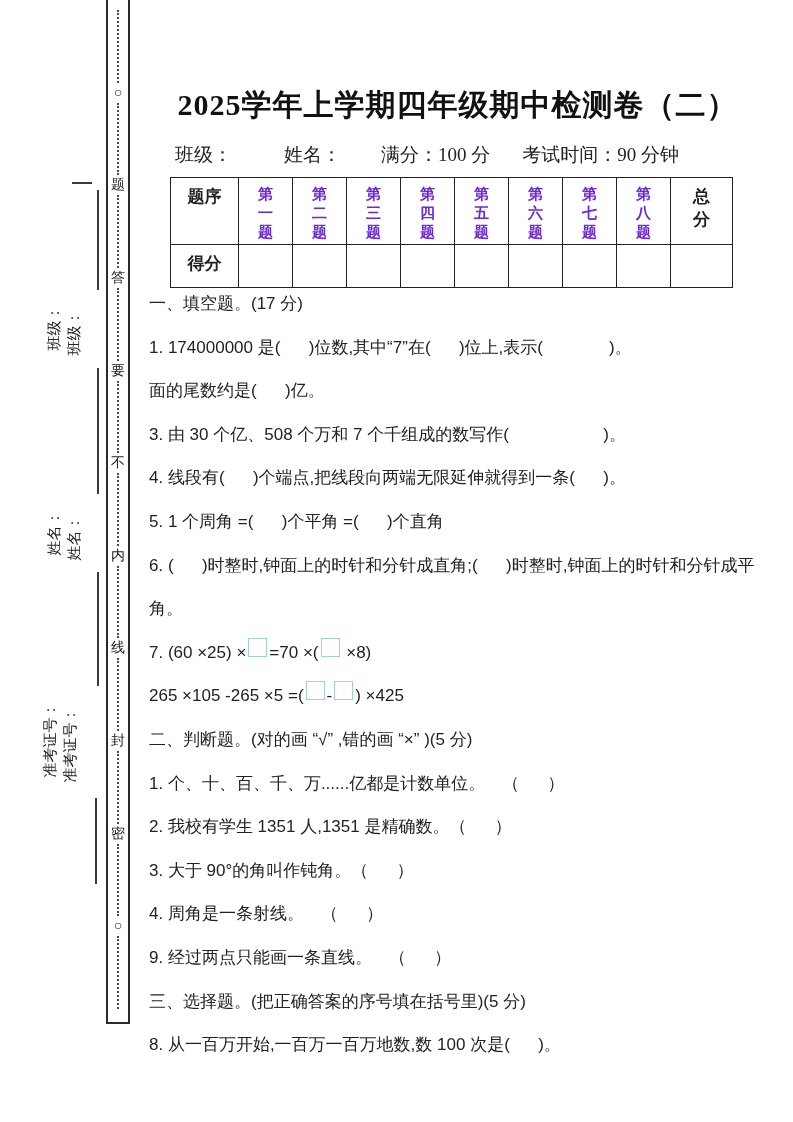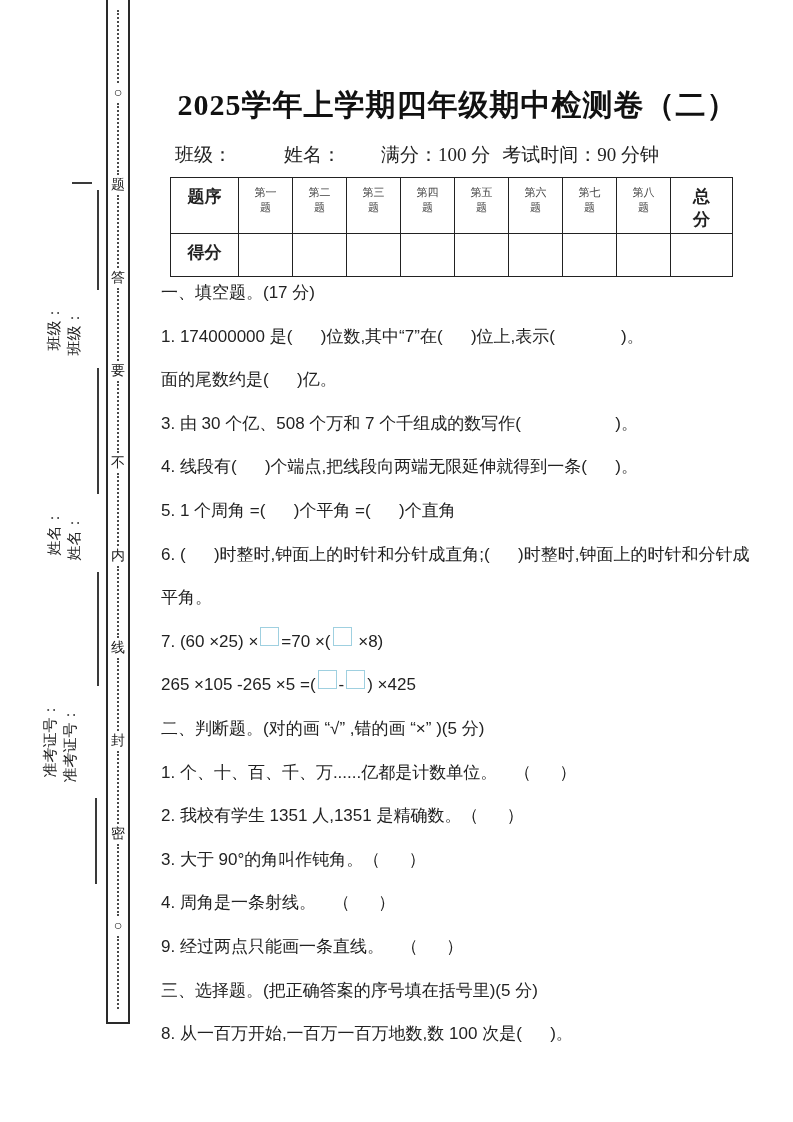--- a/index.html
+++ b/index.html
@@ -69,21 +69,21 @@
   .info-line {
     display: flex;
     margin: 22px 0 0 30px;
     font-family: "Liberation Serif", "DejaVu Serif", serif;
     font-size: 19px;
     line-height: 22px;
     white-space: pre;
   }
   .info-line .gap1 { margin-right: 52px; }
   .info-line .gap2 { margin-right: 40px; }
-  .info-line .gap3 { margin-right: 12px; }
+  .info-line .gap3 { margin-right: 32px; }
 
   table.score-table {
     margin: 11px 0 0 25px;
     border-collapse: collapse;
     table-layout: fixed;
     width: 562px;
   }
   .score-table td, .score-table th {
     border: 1.5px solid #222;
     padding: 7px 15px 2px;
@@ -91,30 +91,30 @@
     text-align: center;
   }
   .score-table .hrow { height: 44px; }
   .score-table .srow { height: 43px; }
   .score-table .strong {
     font-weight: bold;
     font-size: 17px;
     font-family: "Liberation Sans", "DejaVu Sans", sans-serif;
   }
   .score-table .qcell {
-    font-weight: normal;
-    font-size: 11px;
-    color: #404040;
+    font-weight: bold;
+    font-size: 15px;
+    color: #6d28d9;
     font-family: "Liberation Serif", "DejaVu Serif", serif;
   }
   col.c-first { width: 68px; }
   col.c-q { width: 54px; }
   col.c-last { width: 62px; }
 
-  .questions { margin: -6px 16px 0; font-size: 17px; }
+  .questions { margin: -6px 4px 0; font-size: 17px; }
   .questions p {
     margin: 0;
     line-height: 43.6px;
     white-space: pre-wrap;
   }
   .ansbox {
     display: inline-block;
     width: 19px; height: 19px;
     border: 1px solid #9fd0e0;
     background: #fff;

